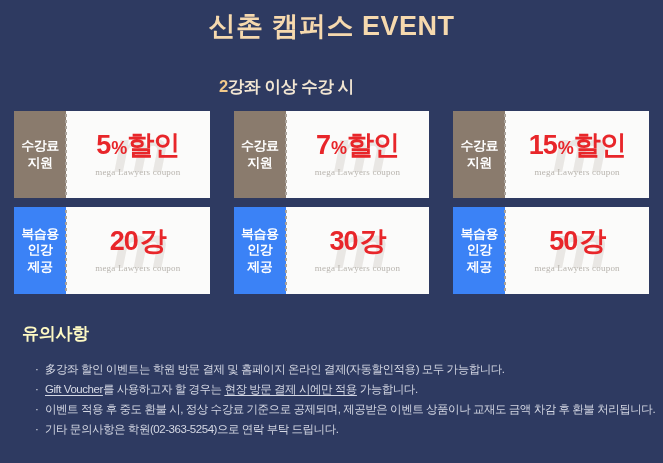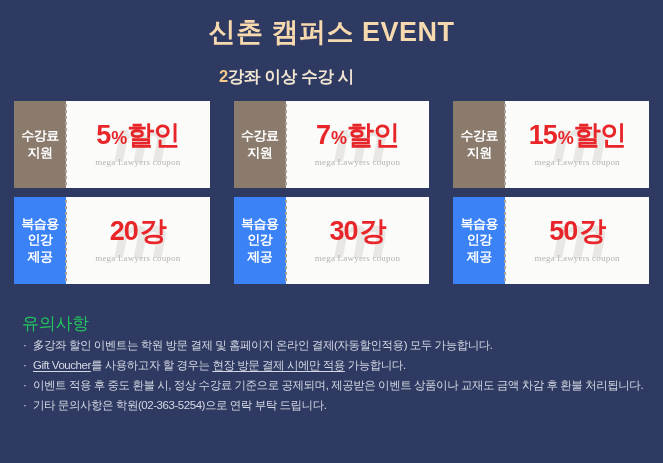--- a/index.html
+++ b/index.html
@@ -20,41 +20,41 @@
     width: 663px;
     height: 463px;
     background: #2e3a61;
     box-sizing: border-box;
   }
 
   
   .title-bar {
     width: 100%;
     text-align: center;
-    padding-top: 19px;
+    padding-top: 13px;
     height: 44px;
     box-sizing: border-box;
   }
   .title-text {
     display: inline-block;
     font-size: 27px;
     font-weight: bold;
     letter-spacing: 0.5px;
     color: #f6d9ae;
     line-height: 1;
     white-space: nowrap;
   }
 
   
   .col-headers {
     display: flex;
     width: 573px;
     box-sizing: border-box;
     padding: 0 14px;
-    margin-top: 22px;
+    margin-top: 32px;
   }
   .col-header {
     flex: 1 1 0;
     text-align: center;
     font-size: 16.5px;
     font-weight: bold;
     color: #f2e6d3;
     letter-spacing: -0.3px;
     white-space: nowrap;
   }
@@ -183,27 +183,28 @@
   }
 
   
   .notes {
     padding: 0 22px;
     margin-top: 28px;
     box-sizing: border-box;
   }
   .notes-heading {
     font-size: 17px;
-    font-weight: normal;
-    color: #22c55e;
+    font-weight: bold;
+    color: #fef9c3;
     letter-spacing: -0.3px;
+    margin-bottom: 14px;
   }
   .notes-list {
     list-style: none;
-    margin: 0;
+    margin: 12px;
     padding: 0;
   }
   .note-item {
     position: relative;
     padding-left: 11px;
     font-size: 11.5px;
     line-height: 20px;
     color: #d5d8e4;
     letter-spacing: -0.45px;
     white-space: nowrap;

